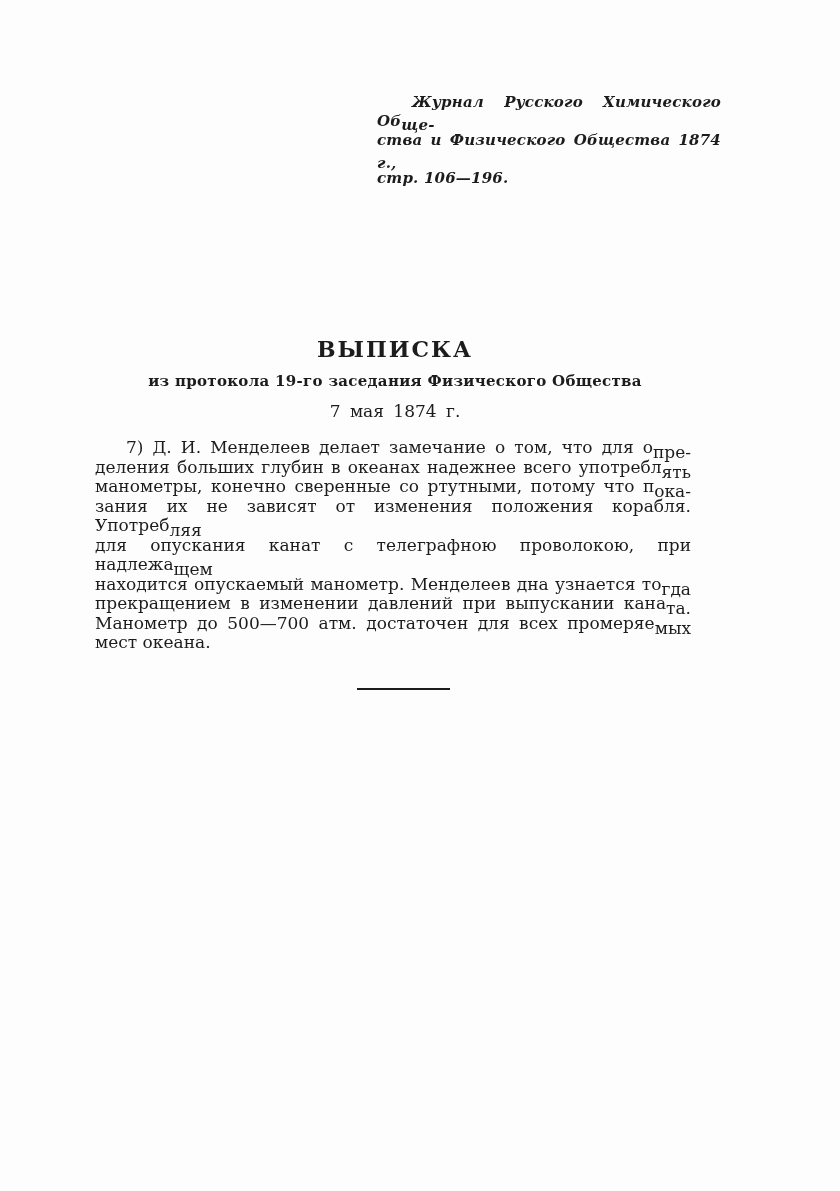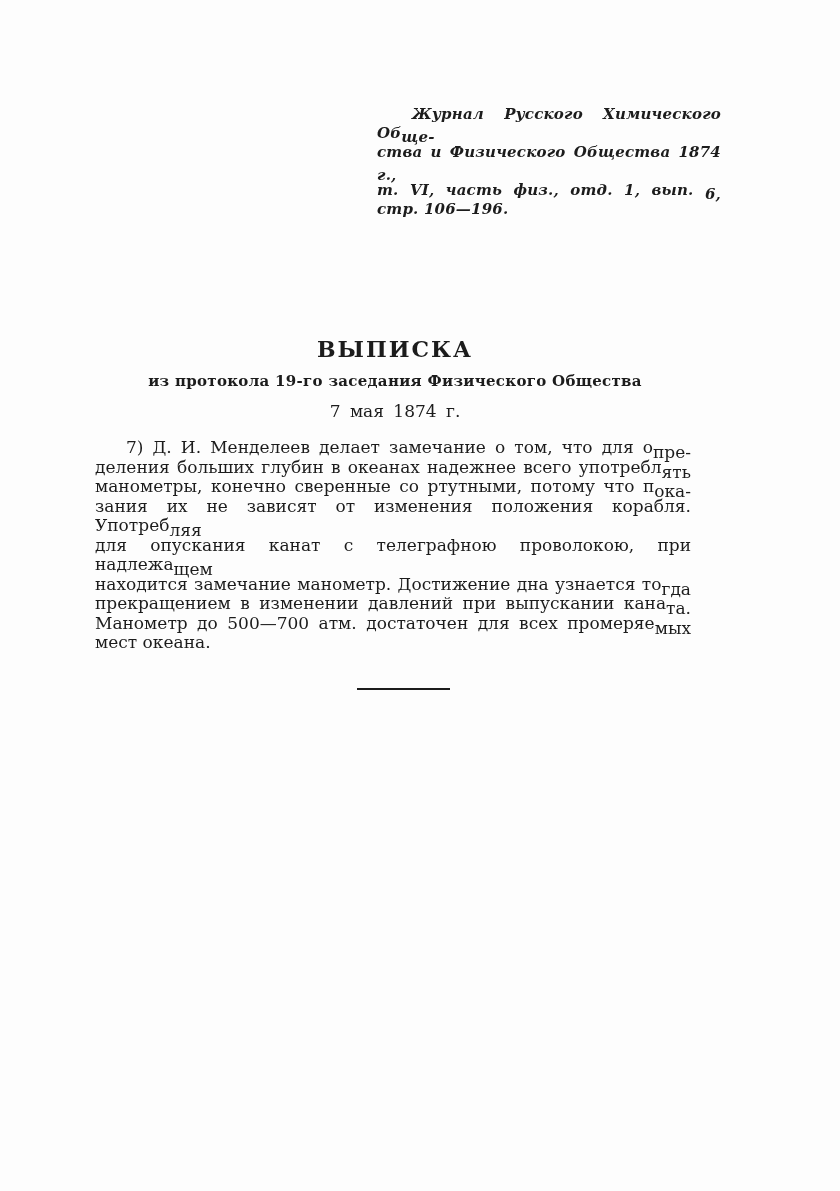--- a/index.html
+++ b/index.html
@@ -14,21 +14,21 @@
     background: var(--page-bg, #fdfdfd);
     color: var(--ink, #1a1a1a);
     font-family: "DejaVu Serif", "Liberation Serif", serif;
     overflow: hidden;
   }
 
   
   .citation {
     position: absolute;
     left: 377px;
-    top: 105px;
+    top: 93px;
     width: 344px;
     font-style: italic;
     font-weight: bold;
     font-size: 15px;
     line-height: 19px;
     letter-spacing: 0.2px;
   }
   .citation .line.indent { text-indent: 35px; }
   .citation .drop { position: relative; top: 4px; }
 
@@ -88,37 +88,36 @@
   }
 </style>
 </head>
 <body>
 
 <div class="page" style="--page-bg: #fdfdfd; --ink: #1c1c1c;">
 
   <div class="citation" id="citation-block">
       <div class="line just indent"><span>Журнал Русского Химического Об</span><span class="drop">ще-</span></div>
       <div class="line just"><span>ства и Физического Общества 1874</span><span class="drop"> г.,</span></div>
-      <div class="line just"><span>т. VI, часть физ., отд. 1, вып.</span><span class="drop"> 6,</span></div>
       <div class="line"><span>стр. 106—196.</span></div>
     </div>
 
   <div class="headings">
     <div class="title">ВЫПИСКА</div>
     <div class="subtitle">из протокола 19-го заседания Физического Общества</div>
     <div class="date">7 мая 1874 г.</div>
   </div>
 
   <div class="bodytext" id="body-paragraph">
       <div class="line just indent"><span>7) Д. И. Менделеев делает замечание о том, что для о</span><span class="drop">пре-</span></div>
       <div class="line just"><span>деления больших глубин в океанах надежнее всего употребл</span><span class="drop">ять</span></div>
       <div class="line just"><span>манометры, конечно сверенные со ртутными, потому что п</span><span class="drop">ока-</span></div>
       <div class="line just"><span>зания их не зависят от изменения положения корабля. Употреб</span><span class="drop">ляя</span></div>
       <div class="line just"><span>для опускания канат с телеграфною проволокою, при надлежа</span><span class="drop">щем</span></div>
-      <div class="line just"><span>находится замечание манометр. Достижение дна узнается то</span><span class="drop">гда</span></div>
+      <div class="line just"><span>находится опускаемый манометр. Менделеев дна узнается то</span><span class="drop">гда</span></div>
       <div class="line just"><span>прекращением в изменении давлений при выпускании кана</span><span class="drop">та.</span></div>
       <div class="line just"><span>Манометр до 500—700 атм. достаточен для всех промеряе</span><span class="drop">мых</span></div>
       <div class="line"><span>мест океана.</span></div>
     </div>
 
   <div class="rule"></div>
 
 </div>
 
 </body></html>

